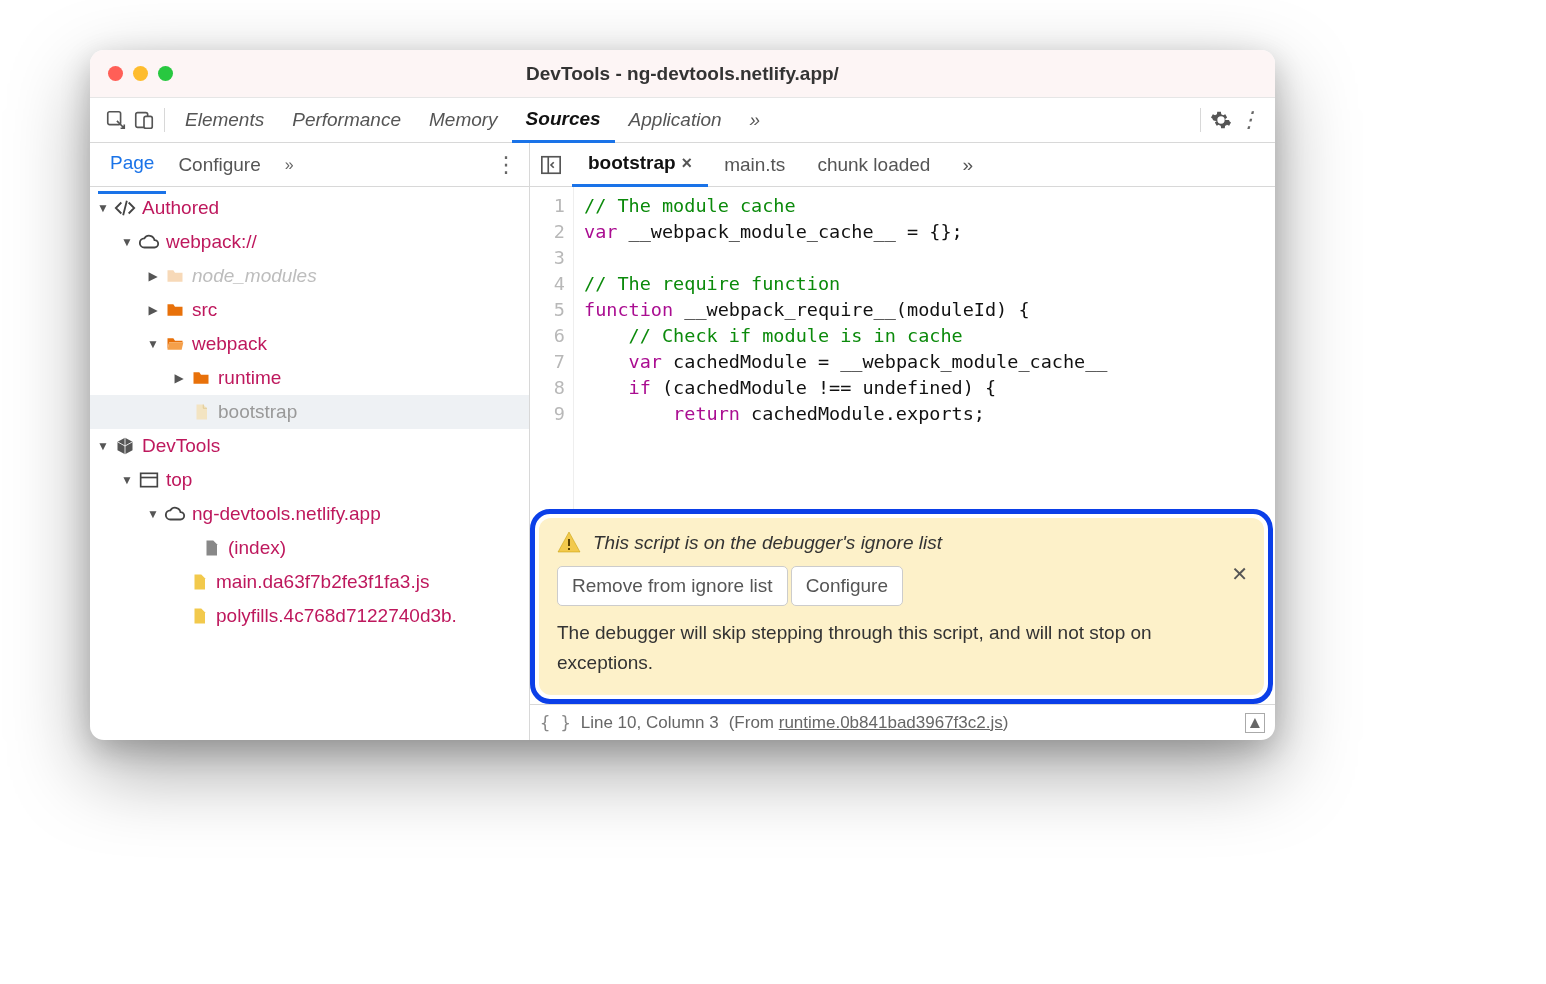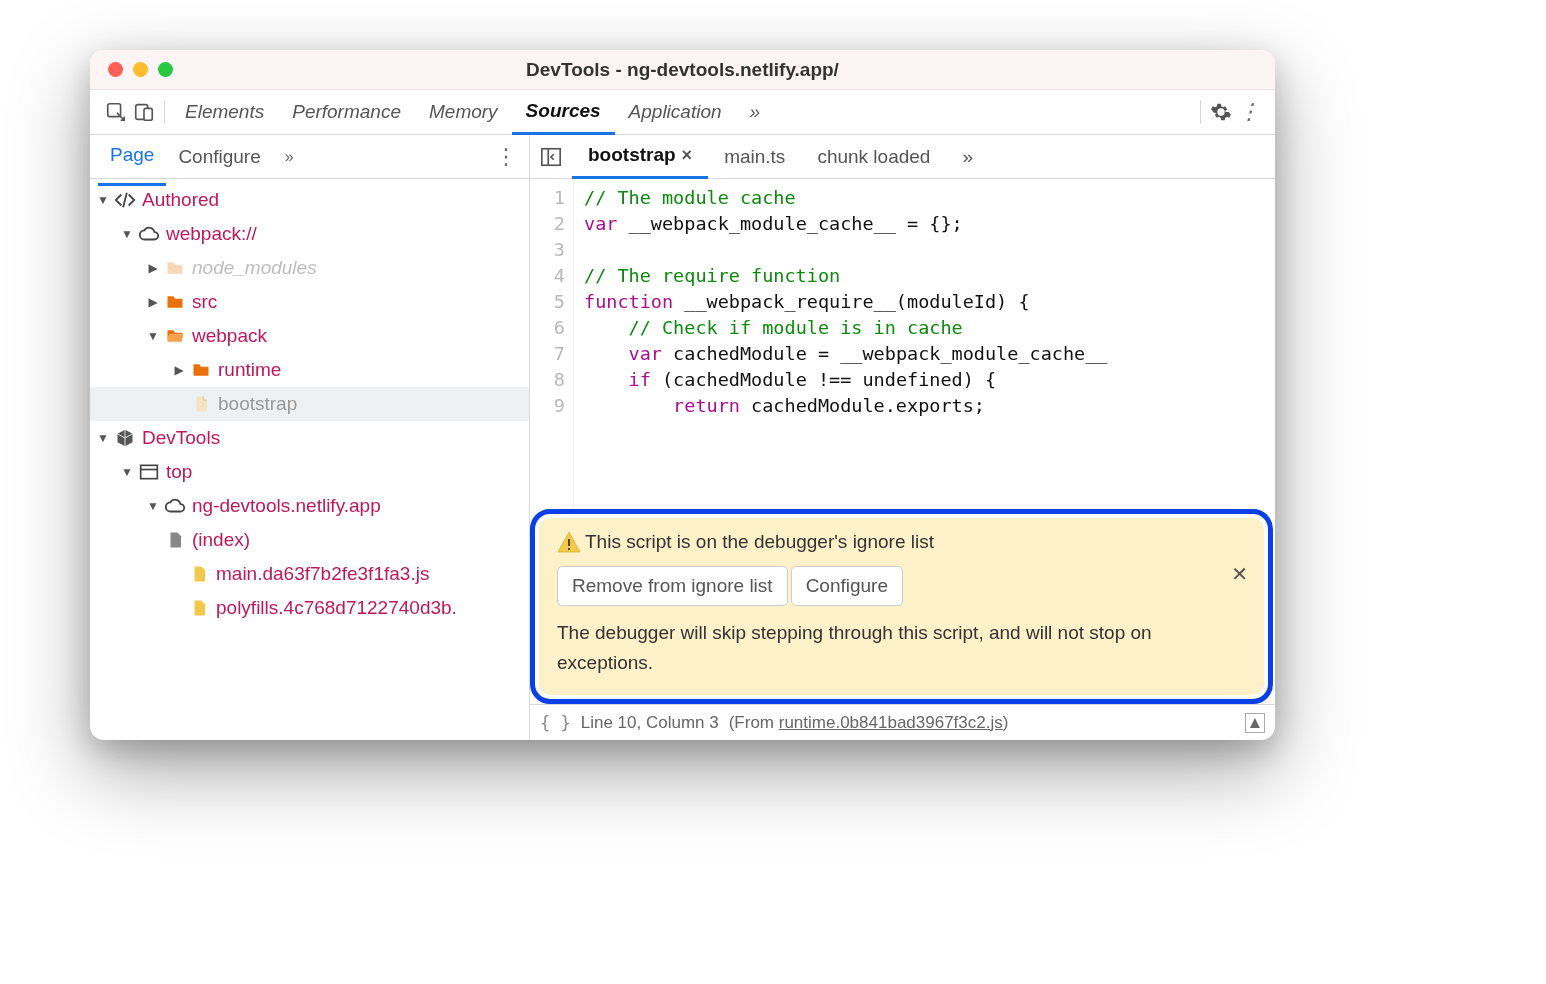--- a/index.html
+++ b/index.html
@@ -1,18 +1,18 @@
 <!DOCTYPE html>
 <html><head>
 <meta charset="utf-8">
 <style>
 * { box-sizing: border-box; margin: 0; padding: 0; }
 body { font-family: -apple-system, BlinkMacSystemFont, "Segoe UI", Helvetica, Arial, sans-serif; background: #fff; width: 1546px; height: 984px; position: relative; }
 .shadow-wrap { position: absolute; left: 90px; top: 50px; width: 1185px; height: 690px; background: #fff; border-radius: 14px; box-shadow: 0 30px 80px rgba(0,0,0,0.35), 0 10px 30px rgba(0,0,0,0.2); overflow: hidden; display: flex; flex-direction: column; }
-.titlebar { height: 40px; background: #fdf5f5; display: flex; align-items: center; position: relative; border-bottom: 1px solid #e6e6e6; }
+.titlebar { height: 48px; background: #fdf5f5; display: flex; align-items: center; position: relative; border-bottom: 1px solid #e6e6e6; }
 .traffic { display: flex; gap: 10px; margin-left: 18px; }
 .tr-dot { width: 15px; height: 15px; border-radius: 50%; }
 .tdr { background: #ff5f57; } .tdy { background: #febc2e; } .tdg { background: #28c840; }
 .titlebar-title { position: absolute; left: 0; right: 0; text-align: center; font-size: 19px; font-weight: 700; color: #333; }
 .toolbar { height: 45px; border-bottom: 1px solid #d8d8d8; display: flex; align-items: center; padding: 0 12px; gap: 0; font-style: italic; }
 .tb-iconbtn { width: 28px; height: 28px; display: flex; align-items: center; justify-content: center; color: #555; cursor: pointer; }
 .tb-sep { width: 1px; height: 24px; background: #d8d8d8; margin: 0 6px; }
 .tab { font-size: 19px; color: #555; padding: 0 14px; height: 45px; display: flex; align-items: center; cursor: pointer; }
 .tab.active { color: #111; font-weight: 600; border-bottom: 3px solid #1a73e8; }
 .tb-spacer { flex: 1; }
@@ -39,21 +39,21 @@
 .edtab { font-size: 19px; color:#555; padding: 0 16px; height: 44px; display:flex; align-items:center; gap: 6px; cursor:pointer;}
 .edtab.active { color:#111; font-weight: 600; border-bottom: 3px solid #1a73e8;}
 .edtab .close { font-size: 18px; color:#555; cursor:pointer;}
 .code-area { flex:1; display:flex; font-family: Menlo, Consolas, monospace; font-size: 18.5px; line-height: 26px; overflow:hidden; background:#fff;}
 .gutter { width: 44px; text-align:right; color:#b8b8b8; padding: 6px 8px 6px 0; background:#fff; border-right: 1px solid #eee; user-select:none;}
 .codebody { flex:1; padding: 6px 0 6px 10px; white-space: pre; overflow:hidden; color:#111;}
 .tok-com { color: #0b8a0b; }
 .tok-kw { color: #aa0d91; }
 .highlight-box { position:absolute; left: 0; right: 2px; bottom: 36px; border: 5px solid #0b3fe8; border-radius: 20px; background:#fff; z-index: 5; display:flex;}
 .warn-banner { flex:1; margin: 4px; background: #fdf1c9; border-radius: 12px; padding: 12px 18px 18px 18px; position:relative;}
-.warn-head { display:flex; align-items:center; gap: 4px; font-size: 19px; color:#333;}
+.warn-head { display:flex; align-items:flex-end; gap: 12px; font-size: 19px; color:#333;font-style:italic;}
 .warn-tri { width:24px; height:24px; }
 .warn-btns { display:flex; gap: 3px; margin: 12px 0 12px 0; }
 .warn-btn { background:#fff; border: 1px solid #ccc; padding: 8px 14px; font-size: 19px; color:#555; border-radius: 5px; cursor:pointer;}
 .warn-desc { font-size: 19px; color:#333; line-height: 1.55; }
 .warn-close { position:absolute; right: 16px; top: 44px; font-size: 20px; color:#555; cursor:pointer;}
 .statusbar { height: 36px; border-top: 1px solid #d8d8d8; display:flex; align-items:center; padding: 0 10px; font-size: 17px; color:#666; gap: 10px;}
 .statusbar .braces { color:#888; font-family: Menlo, monospace; cursor:pointer;}
 .statusbar .from { text-decoration: underline; }
 .statusbar .coll { margin-left:auto; border: 1px solid #aaa; width: 20px; height:20px; display:flex; align-items:center; justify-content:center; cursor:pointer; color:#666;}
 svg { display:block; }
@@ -200,21 +200,21 @@
         </div>
         <div class="tree-row" style="padding-left:56px">
           <span class="arrow">▼</span>
           <span class="ic">
               <svg width="22" height="18" viewBox="0 0 24 18" fill="none" stroke="#444" stroke-width="2">
                 <path d="M7 15a5 5 0 010-10 6 6 0 0111 2 4 4 0 010 8H7z"></path>
               </svg>
             </span>
           <span class="lbl">ng-devtools.netlify.app</span>
         </div>
-        <div class="tree-row" style="padding-left:70px">
+        <div class="tree-row" style="padding-left:106px">
           <span class="ic">
               <svg width="18" height="20" viewBox="0 0 24 24" fill="#888">
                 <path d="M6 2h9l5 5v15H6z"></path>
               </svg>
             </span>
           <span class="lbl">(index)</span>
         </div>
         <div class="tree-row" style="padding-left:94px">
           <span class="ic">
               <svg width="18" height="20" viewBox="0 0 24 24" fill="#f2c94c">

